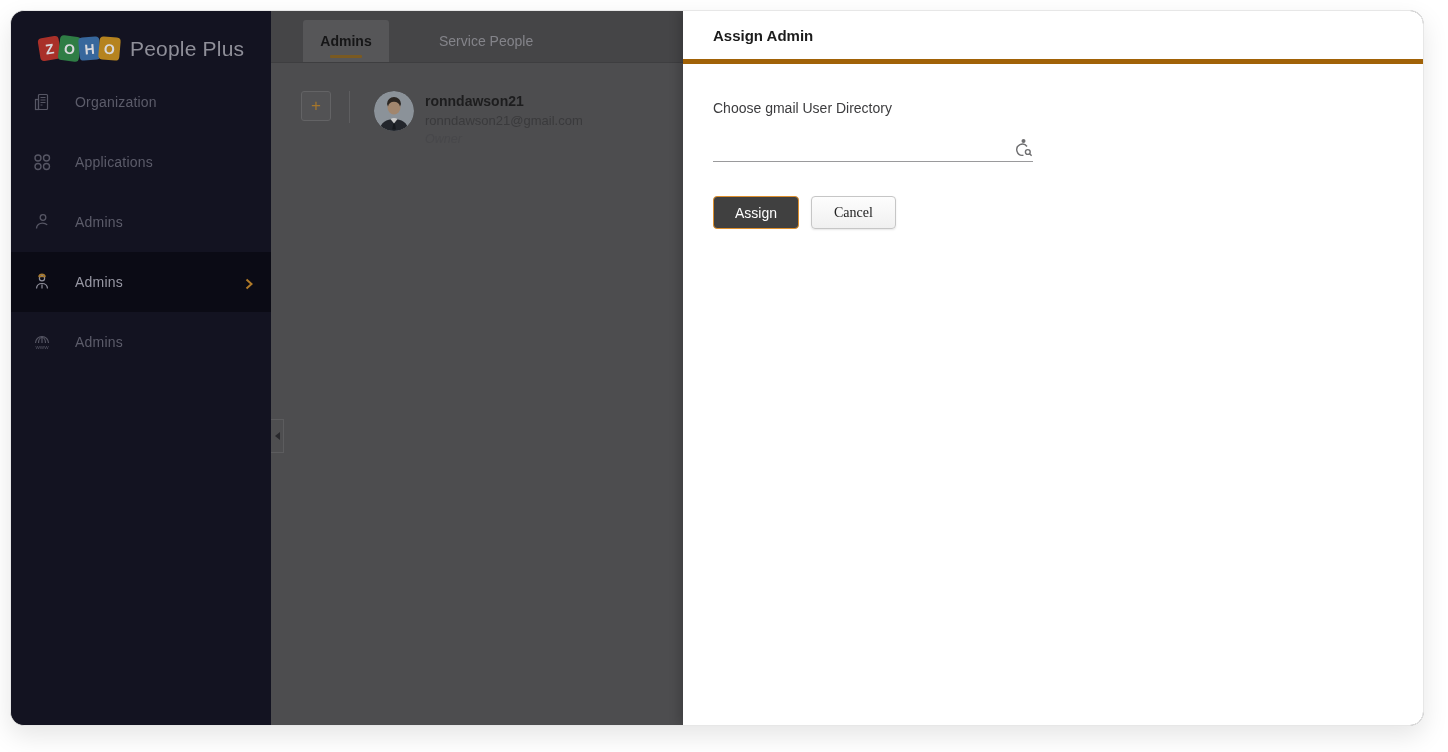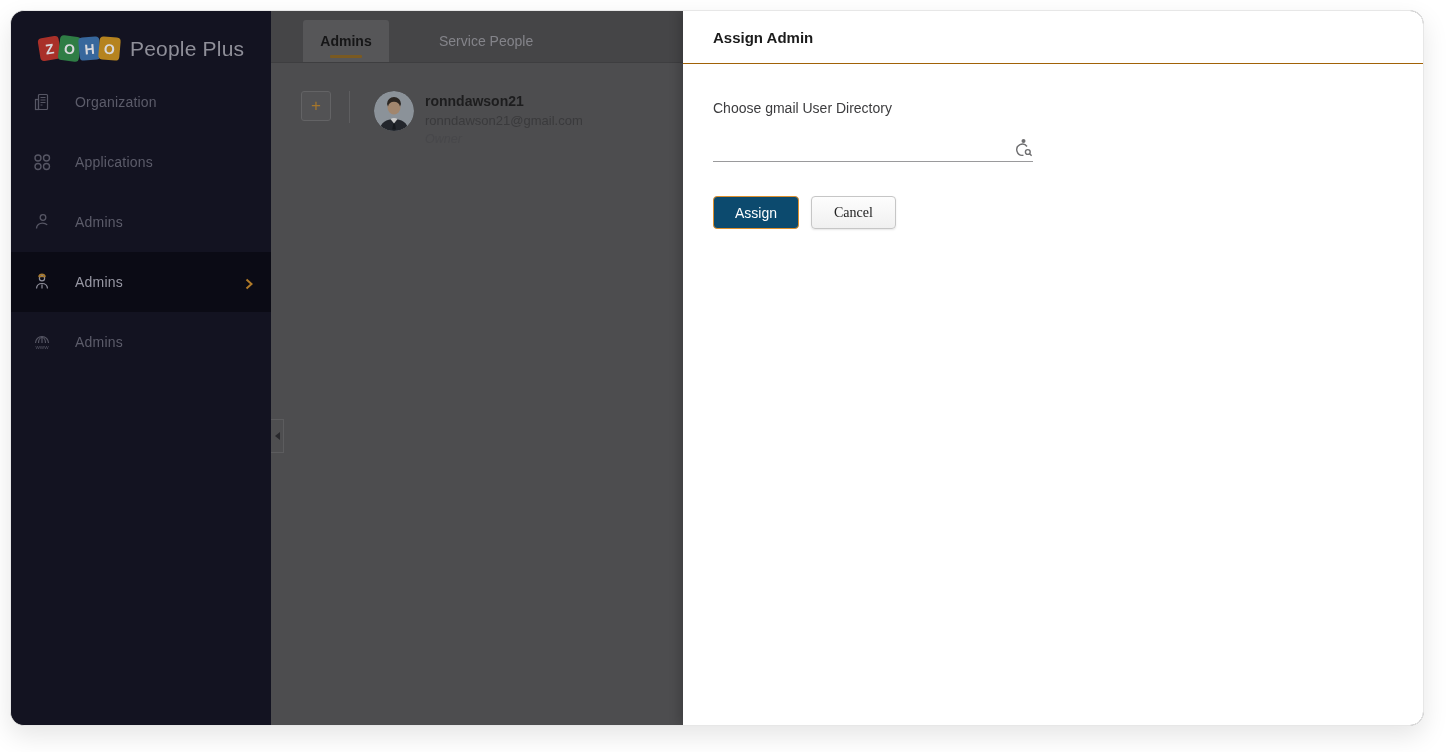--- a/index.html
+++ b/index.html
@@ -89,37 +89,37 @@
   .owner-name { font-size:14px; font-weight:bold; color:#1d1d1e; }
   .owner-email { font-size:13px; color:#3a3a3c; margin-top:4px; }
   .owner-role { font-size:12.5px; font-style:italic; color:#47474a; margin-top:4px; }
 
   
   .panel {
     position:absolute; left:672px; top:0; width:742px; height:100%;
     background:#ffffff; box-shadow:-4px 0 10px rgba(0,0,0,0.18);
   }
   .panel-header {
-    height:53px; border-bottom:1px solid #a16207; display:flex; align-items:center;
+    height:53px; border-bottom:5px solid #a16207; display:flex; align-items:center;
     padding-left:30px;
   }
   .panel-title { font-size:15px; font-weight:bold; color:#1c1c1c; }
   .panel-form { padding:36px 30px 0 30px; }
   .field-label { font-size:14px; color:#3c3c3e; }
   .field {
     position:relative; width:320px; height:44px; border-bottom:1px solid #9a9a9c; margin-top:2px;
   }
   .field input {
     width:280px; height:100%; border:none; outline:none; background:transparent;
     font-size:14px; color:#333; font-family:inherit;
   }
   .user-search { position:absolute; right:0; bottom:4px; width:22px; height:20px; color:#6f6f71; }
   .btn-row { margin-top:34px; display:flex; align-items:center; }
   .btn-assign {
-    height:33px; padding:0 21px; background:#0c4a6e; border:1px solid #dd8f2d;
+    height:33px; padding:0 21px; background:#404040; border:1px solid #dd8f2d;
     border-radius:4px; color:#ffffff; font-size:14px; cursor:pointer; font-family:inherit;
   }
   .btn-cancel {
     height:33px; padding:0 22px; margin-left:12px;
     background:linear-gradient(#fdfdfd,#f0f0f0); border:1px solid #c6c6c6;
     border-radius:4px; color:#222; font-size:14px; cursor:pointer; font-family:Liberation Serif, serif;
     box-shadow:0 1px 2px rgba(0,0,0,0.10);
   }
 </style>
 </head>

